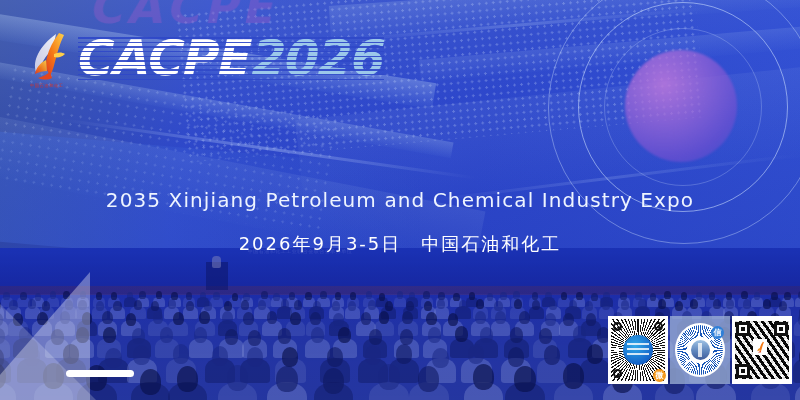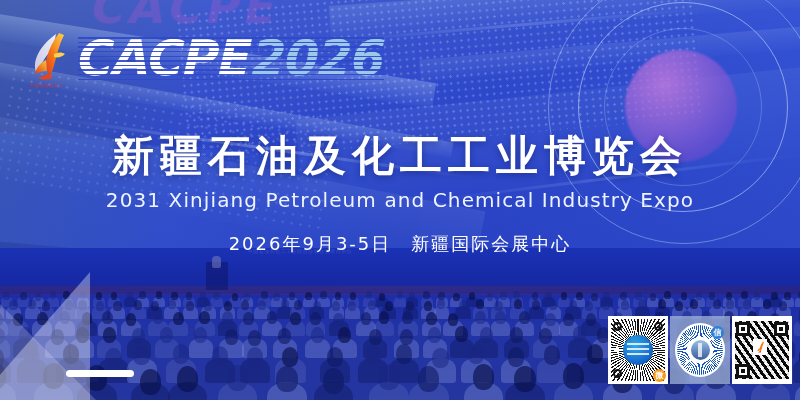--- a/index.html
+++ b/index.html
@@ -785,23 +785,22 @@
       </svg>
       <div class="logo-sub">中国石油和化工</div>
     </div>
     <div class="cacpe-wrap">
       <span class="cacpe">CACPE</span>
       <span class="year">2026</span>
       <div class="stripes"></div>
     </div>
   </div>
 
-  <div class="title-cn">新疆石油及化工工业博览会</div>
-  <div class="title-en">2031 Xinjiang Petroleum and Chemical Industry Expo</div>
-  <div class="date-line">2026年9月3-5日　新疆国际会展中心</div>
+  <div class="title-en">2035 Xinjiang Petroleum and Chemical Industry Expo</div>
+  <div class="date-line">2026年9月3-5日　中国石油和化工</div>
 
   <div class="contact-underline"></div>
 
   <div class="qr-row">
 
     <div class="qr white">
       <div class="qr-burst"></div>
       <div class="qr-eye" style="left:5px;top:6px"></div>
       <div class="qr-eye" style="right:5px;top:6px"></div>
       <div class="qr-eye" style="left:5px;bottom:6px"></div>

